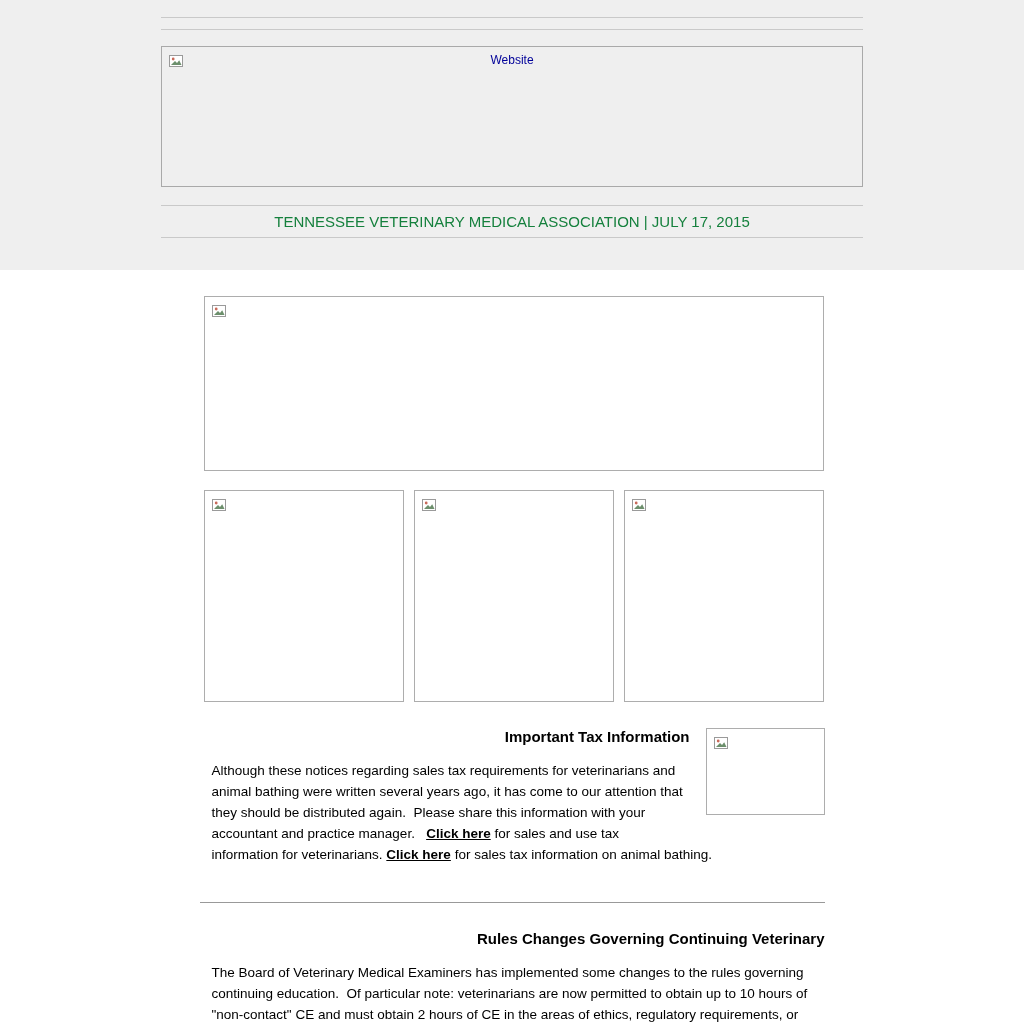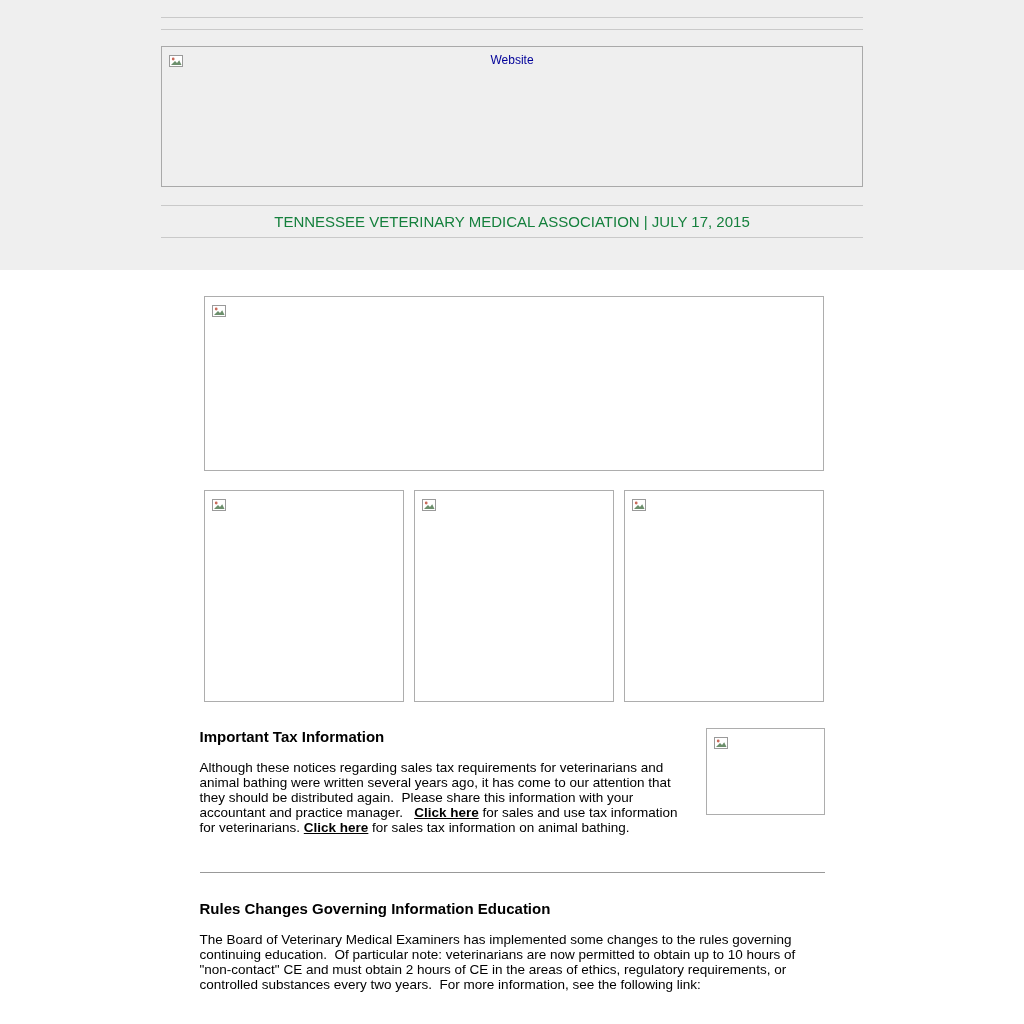--- a/index.html
+++ b/index.html
@@ -94,25 +94,26 @@
   .thumb {
     flex: 1;
     height: 212px;
   }
   .section { clear: none; }
   .section h3 {
     font-size: 15px;
     font-weight: bold;
     margin: 0 0 15px 0;
     color: #000;
+    text-align: right;
   }
   .section p {
     font-size: 13.5px;
-    line-height: 15px;
-    margin: 0;
+    line-height: 21px;
+    margin: 12px;
     color: #000;
     white-space: pre-wrap;
   }
   .tax-img {
     float: right;
     width: 119px;
     height: 87px;
     margin-left: 16px;
     margin-bottom: 10px;
   }
@@ -210,18 +211,18 @@
           </svg>
         </span>
       </div>
       <h3>Important Tax Information</h3>
       <p><span>Although these notices regarding sales tax requirements for veterinarians and animal bathing were written several years ago, it has come to our attention that they should be distributed again.  Please share this information with your accountant and practice manager.   </span><a class="textlink">Click here</a><span> for sales and use tax information for veterinarians. </span><a class="textlink">Click here</a><span> for sales tax information on animal bathing.</span></p>
     </div>
 
     <hr class="divider">
 
     <div class="section">
-      <h3>Rules Changes Governing Information Education</h3>
+      <h3>Rules Changes Governing Continuing Veterinary</h3>
       <p><span>The Board of Veterinary Medical Examiners has implemented some changes to the rules governing continuing education.  Of particular note: veterinarians are now permitted to obtain up to 10 hours of "non-contact" CE and must obtain 2 hours of CE in the areas of ethics, regulatory requirements, or controlled substances every two years.  For more information, see the following link: </span></p>
     </div>
 
   </div>
 </div>
 
 </body></html>

